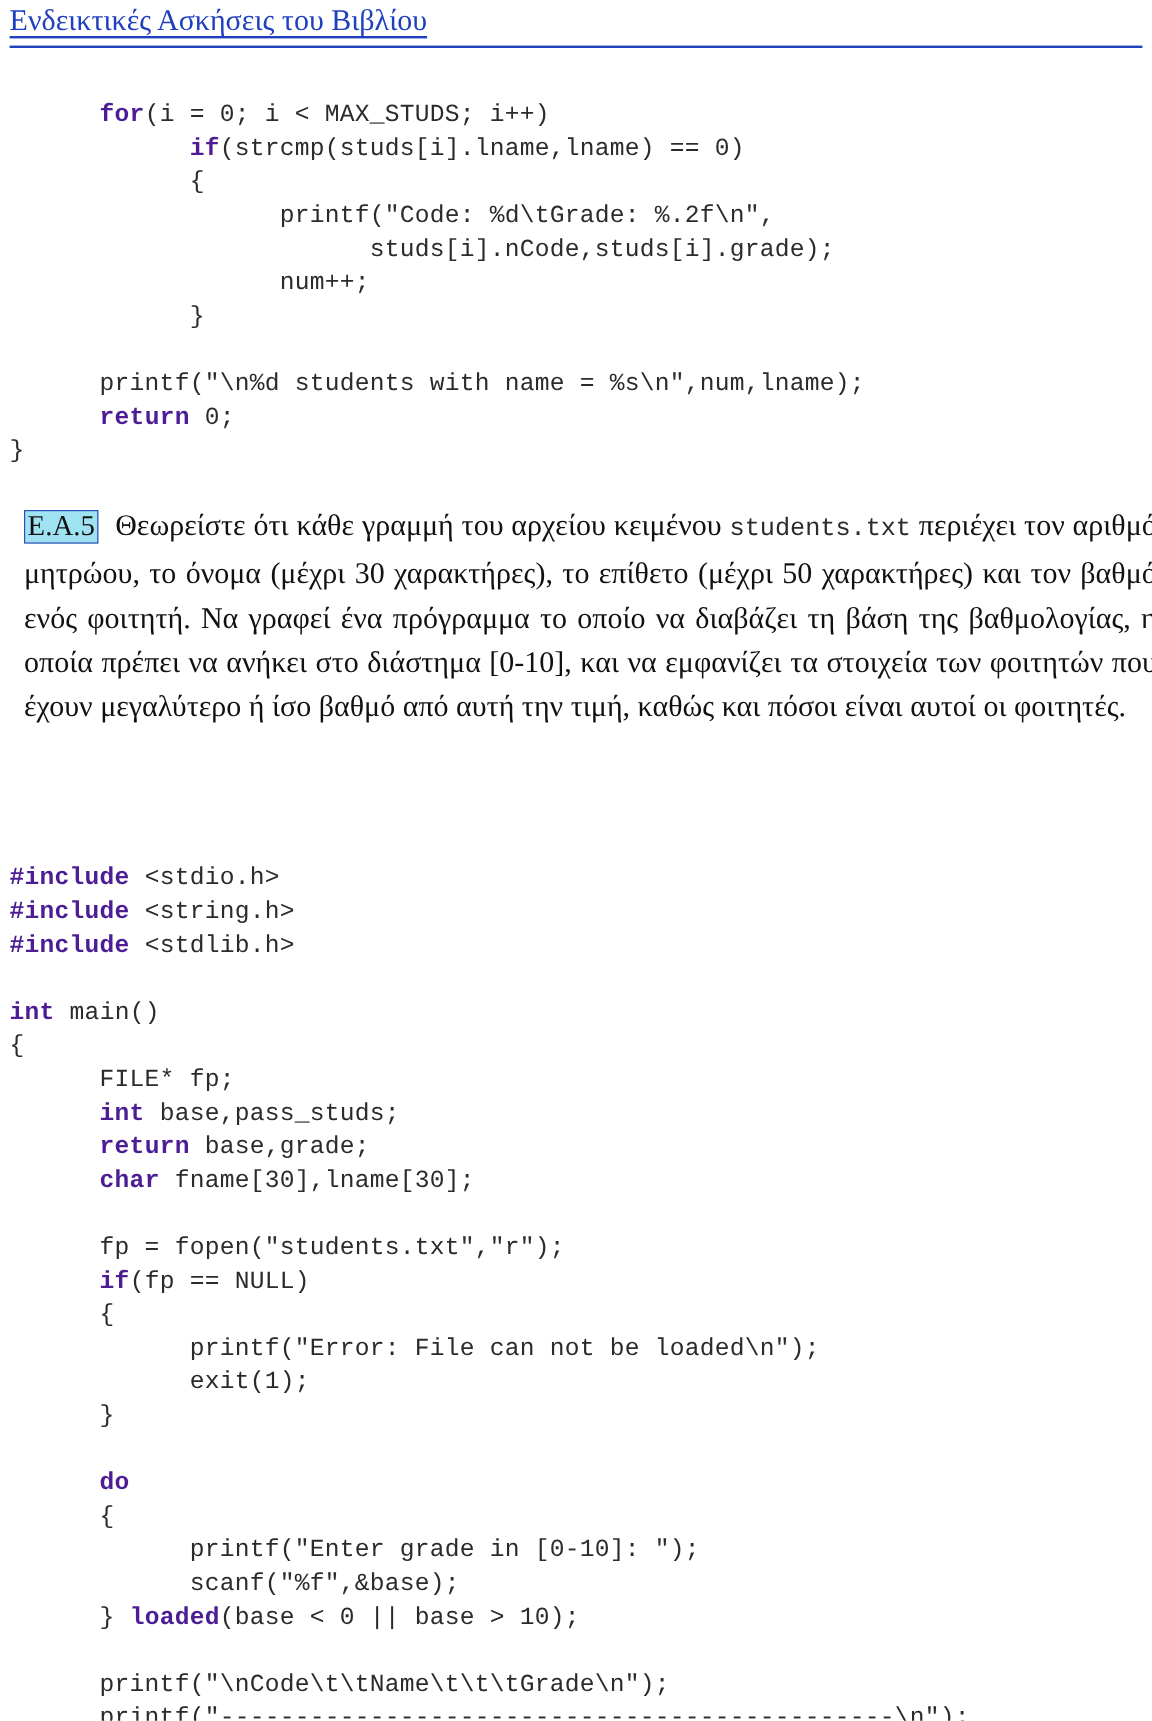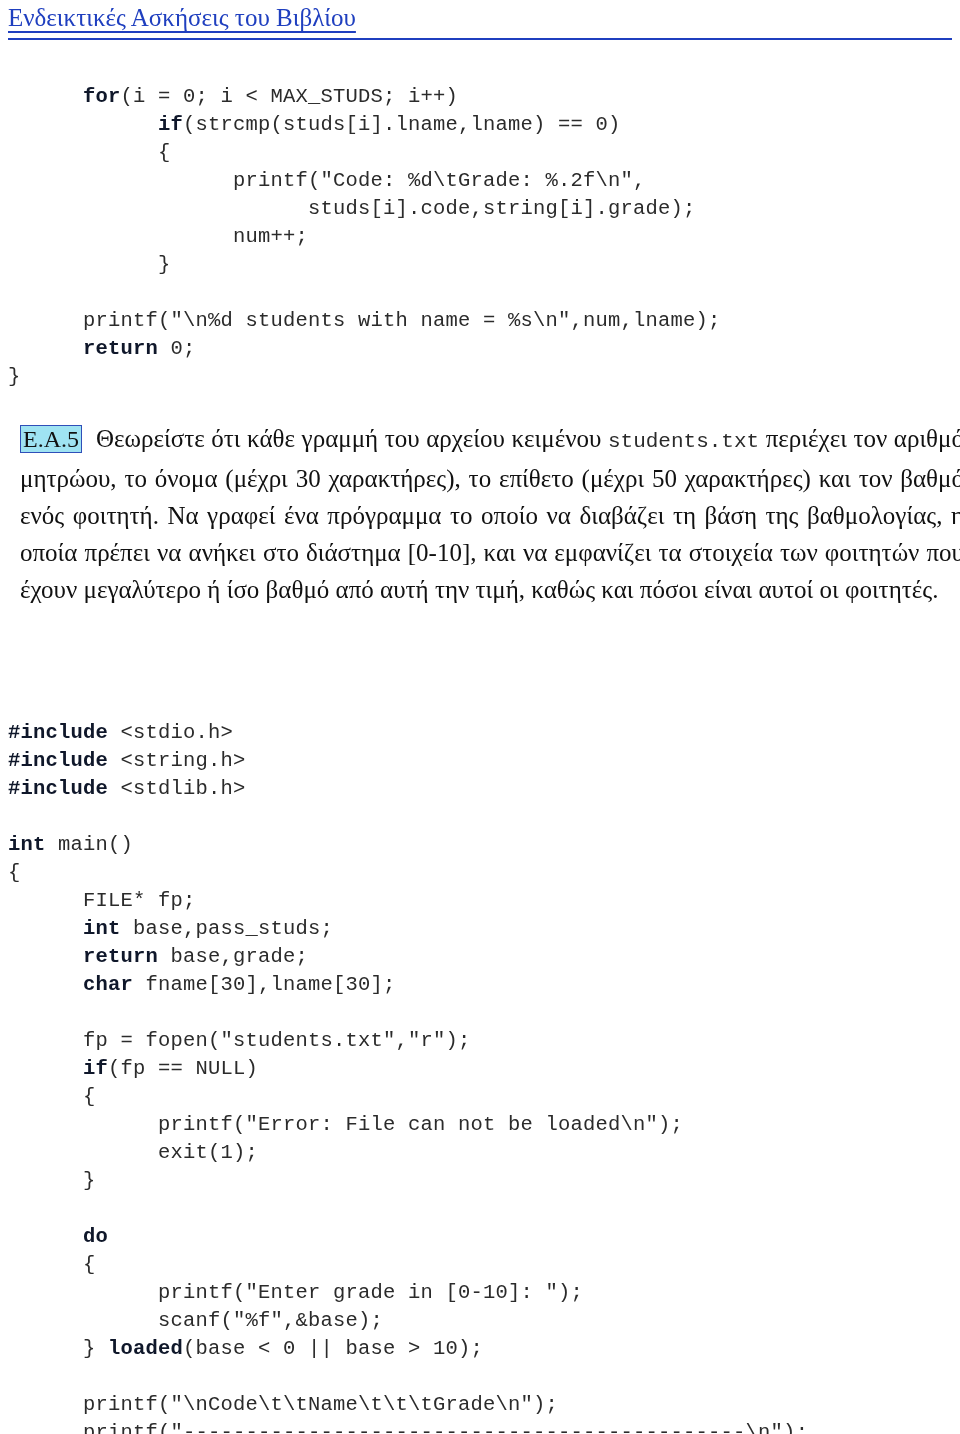--- a/index.html
+++ b/index.html
@@ -51,21 +51,21 @@
     position: absolute;
     left: 8px;
     font-family: "Liberation Mono", monospace;
     font-size: 20.5px;
     line-height: 28px;
     color: #2b2b2b;
     white-space: pre;
     letter-spacing: 0.2px;
   }
   .code .kw {
-    color: #0f172a;
+    color: #4c1d95;
     font-weight: bold;
   }
   #code-block-top { top: 62px; }
   #code-block-main { top: 698px; }
 
   
   .prose {
     position: absolute;
     left: 20px;
     top: 420px;
@@ -100,21 +100,21 @@
 
 <div class="header">
   <div class="header-title">Ενδεικτικές Ασκήσεις του Βιβλίου</div>
   <div class="header-rule"></div>
 </div>
 
 <pre class="code" id="code-block-top"><span>      </span><span class="kw">for</span><span>(i = 0; i &lt; MAX_STUDS; i++)</span>
 <span>            </span><span class="kw">if</span><span>(strcmp(studs[i].lname,lname) == 0)</span>
 <span>            {</span>
 <span>                  printf("Code: %d\tGrade: %.2f\n",</span>
-<span>                        studs[i].code,string[i].grade);</span>
+<span>                        studs[i].nCode,studs[i].grade);</span>
 <span>                  num++;</span>
 <span>            }</span>
 <span></span>
 <span>      printf("\n%d students with name = %s\n",num,lname);</span>
 <span>      </span><span class="kw">return</span><span> 0;</span>
 <span>}</span></pre>
 
 <div class="prose">
   <span class="ex-badge">Ε.Α.5</span><span><span>Θεωρείστε ότι κάθε γραμμή του αρχείου κειμένου </span><span class="mono">students.txt</span><span> περιέχει τον αριθμό μητρώου, το όνομα (μέχρι 30 χαρακτήρες), το επίθετο (μέχρι 50 χαρακτήρες) και τον βαθμό ενός φοιτητή. Να γραφεί ένα πρόγραμμα το οποίο να διαβάζει τη βάση της βαθμολογίας, η οποία πρέπει να ανήκει στο διάστημα [0-10], και να εμφανίζει τα στοιχεία των φοιτητών που έχουν μεγαλύτερο ή ίσο βαθμό από αυτή την τιμή, καθώς και πόσοι είναι αυτοί οι φοιτητές.</span></span>
 </div>

